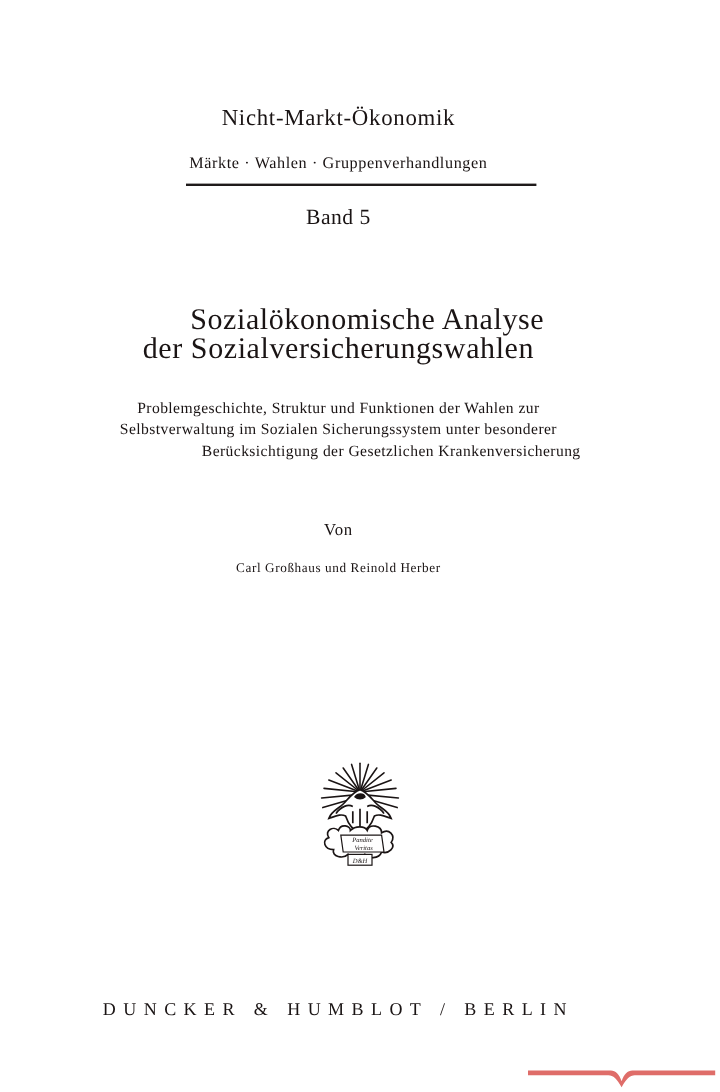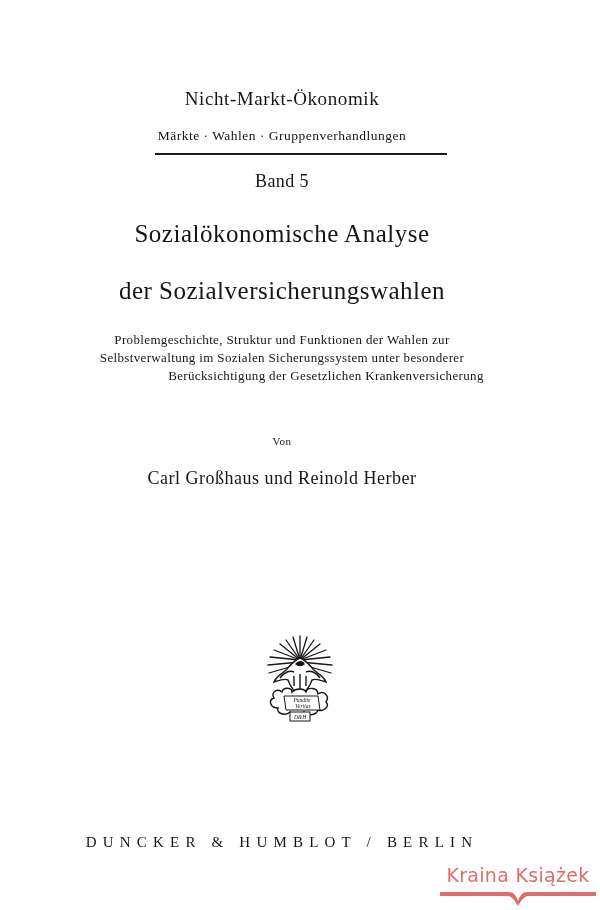--- a/index.html
+++ b/index.html
@@ -42,37 +42,37 @@
   }
   .volume {
     top: 171px;
     font-size: 18px;
     letter-spacing: 0.4px;
   }
   .main-title {
     font-size: 25px;
     letter-spacing: 0.5px;
   }
-  .main-title.l1 { top: 220px; }
+  .main-title.l1 { top: 253px; margin-left: 24px; }
   .main-title.l2 { top: 277px; }
   .subtitle {
     font-size: 13px;
     letter-spacing: 0.35px;
   }
   .subtitle.l1 { top: 332px; }
   .subtitle.l2 { top: 350px; }
   .subtitle.l3 { top: 368px; padding-left: 44px; }
   .von {
     top: 435px;
-    font-size: 11px;
+    font-size: 14px;
     letter-spacing: 0.5px;
   }
   .authors {
     top: 468px;
-    font-size: 18px;
+    font-size: 11px;
     letter-spacing: 0.5px;
   }
   .logo {
     position: absolute;
     left: 260px;
     top: 630px;
     width: 80px;
     height: 95px;
   }
   .publisher {
@@ -163,17 +163,16 @@
       <text x="42" y="72">Pandite</text>
       <text x="43" y="78">Veritas</text>
       <text x="40" y="89">D&amp;H</text>
     </g>
   </svg>
 </div>
 
 <div class="abs publisher">DUNCKER &amp; HUMBLOT / BERLIN</div>
 
 <div class="watermark">
-  <div class="wm-text">Kraina Książek</div>
   <svg width="162" height="18" viewBox="0 0 162 18" xmlns="http://www.w3.org/2000/svg">
     <path d="M3 3 L72 3 C76 3 79 6 81 12 C83 6 86 3 90 3 L159 3 L159 7 L92 7 C88 7 85 10 81 17 C77 10 74 7 70 7 L3 7 Z" fill="#d9534f" opacity="0.85"></path>
   </svg>
 </div>
 
 </body></html>

